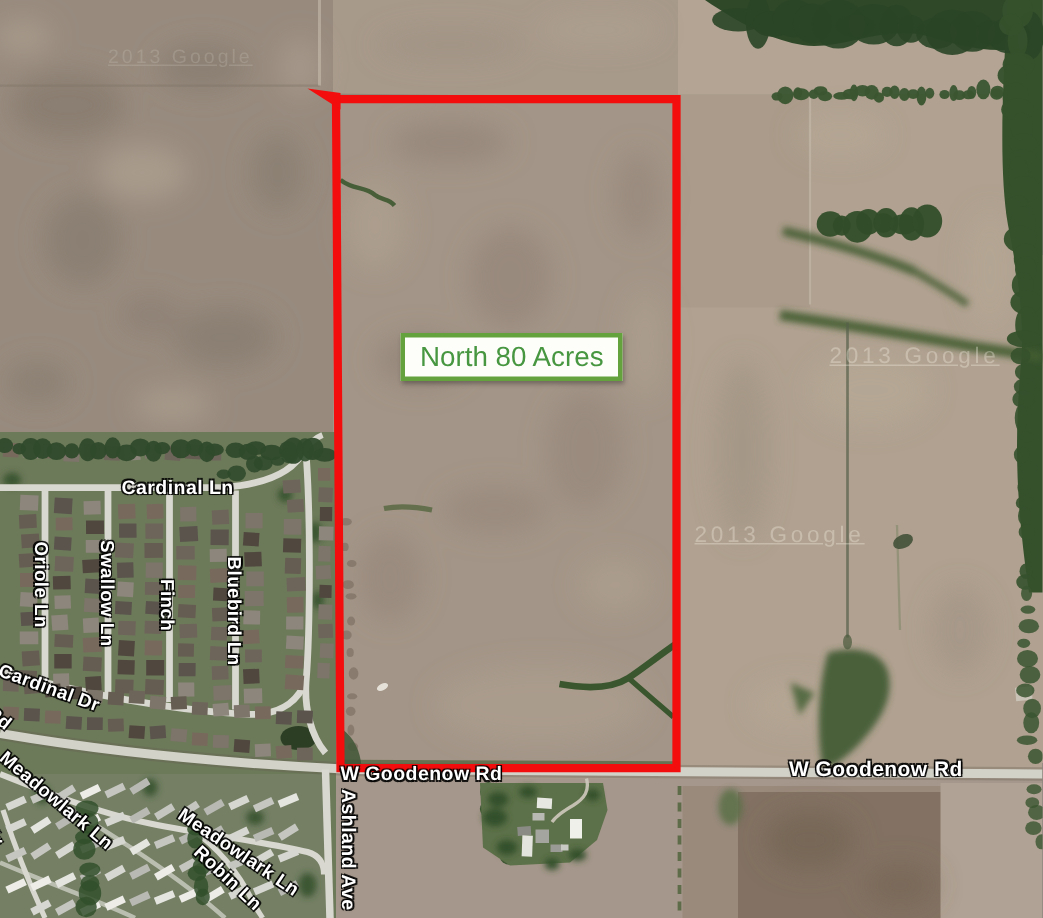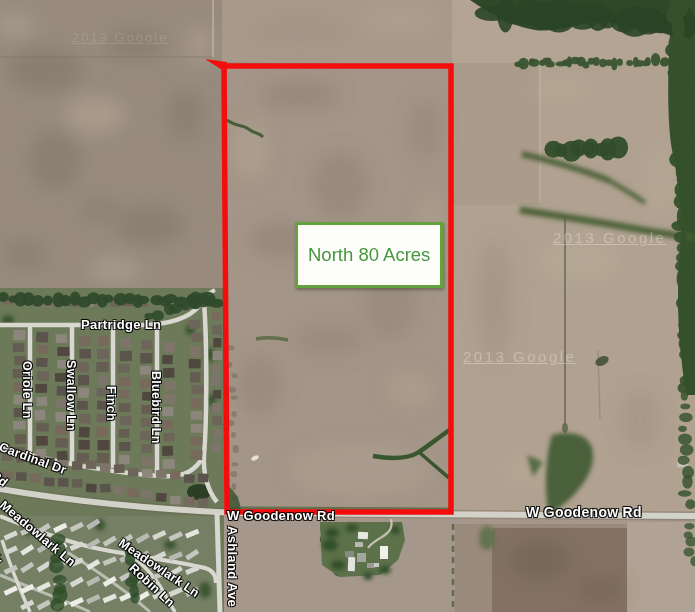--- a/index.html
+++ b/index.html
@@ -8,21 +8,21 @@
   #scene{position:absolute;left:0;top:0;}
   .slabel{position:absolute;color:var(--street-text,#fff);
     font:600 12.5px "Liberation Sans",sans-serif;letter-spacing:.3px;white-space:nowrap;
     transform-origin:0 0;
     text-shadow:-1px -1px 0 rgba(0,0,0,.85),1px -1px 0 rgba(0,0,0,.85),
                 -1px 1px 0 rgba(0,0,0,.85),1px 1px 0 rgba(0,0,0,.85),0 0 2px rgba(0,0,0,.6);}
   .v{transform:rotate(90deg);}
   .parcel-label{position:absolute;left:267px;top:222px;
     background:var(--label-bg,#fdfdfa);border:3px solid var(--label-border,#63a23c);
     color:var(--label-text,#479640);font:18.5px/1.3 "Liberation Sans",sans-serif;
-    padding:18px 10px;box-shadow:1px 2px 3px rgba(0,0,0,.3);white-space:nowrap;margin-left:28px;}
+    padding:1px 10px;box-shadow:1px 2px 3px rgba(0,0,0,.3);white-space:nowrap;}
   .wm{position:absolute;color:rgba(245,240,228,.34);font:15px "Liberation Sans",sans-serif;
       letter-spacing:2.5px;white-space:nowrap;text-decoration:underline;}
   .wm.dim{color:rgba(195,188,176,.30);font-size:13px;letter-spacing:2px;}
 </style>
 </head>
 <body>
 
 <div id="map" style="--red: #f30d0d; --label-border: #63a23c; --label-text: #479640; --label-bg: #fdfdfa; --street-text: #ffffff;">
   <svg id="scene" width="695" height="612" viewBox="0 0 695 612">
     <defs>
@@ -563,21 +563,21 @@
     </g>
 
     <g>
       <polygon points="224,66 451,66 451,512 227,512" fill="none" stroke="var(--red,#f30d0d)" stroke-width="5.5"></polygon>
       <polygon points="205,59 227,62 227,73" fill="var(--red,#f30d0d)"></polygon>
     </g>
   </svg>
 
   <div class="parcel-label">North 80 Acres</div>
 
-  <div class="slabel" style="left:81px;top:317px;font-size:13px">Partridge Ln</div>
+  <div class="slabel" style="left:81px;top:317px;font-size:13px">Cardinal Ln</div>
   <div class="slabel v" style="left:34px;top:361px">Oriole Ln</div>
   <div class="slabel v" style="left:78px;top:360px">Swallow Ln</div>
   <div class="slabel v" style="left:118px;top:386px">Finch</div>
   <div class="slabel v" style="left:163px;top:371px">Bluebird Ln</div>
   <div class="slabel" style="left:2px;top:440px;transform:rotate(20deg)">Cardinal Dr</div>
   <div class="slabel" style="left:-3px;top:468px;transform:rotate(38deg)">Rd</div>
   <div class="slabel" style="left:6px;top:498px;transform:rotate(40deg)">Meadowlark Ln</div>
   <div class="slabel" style="left:-5px;top:544px;transform:rotate(55deg)">Cir</div>
   <div class="slabel" style="left:124px;top:536px;transform:rotate(34deg)">Meadowlark Ln</div>
   <div class="slabel" style="left:136px;top:561px;transform:rotate(43deg)">Robin Ln</div>

